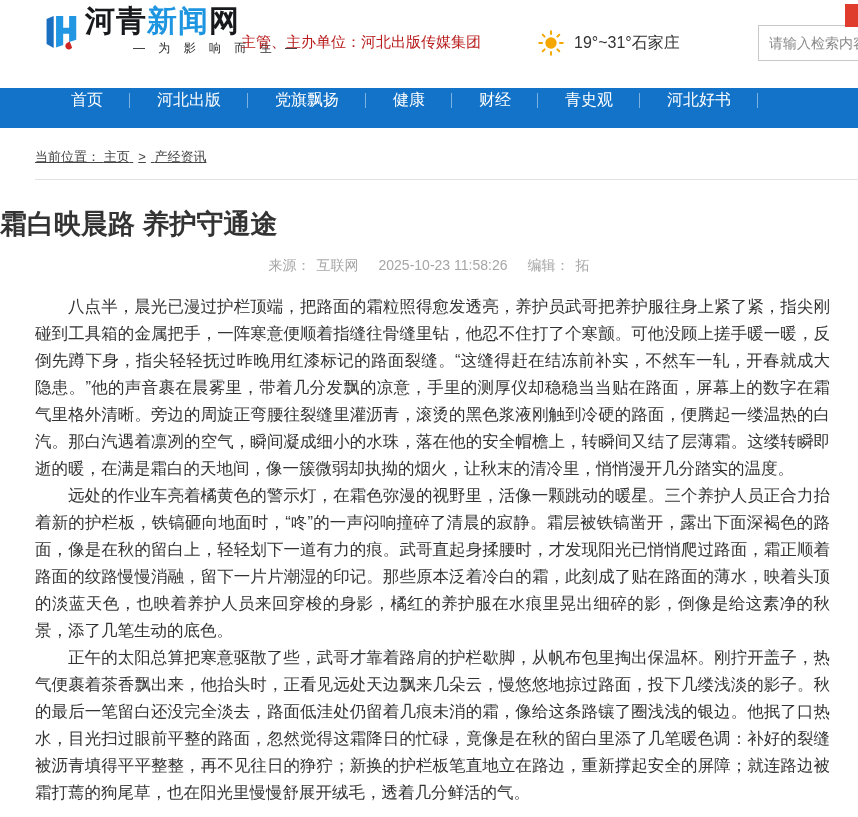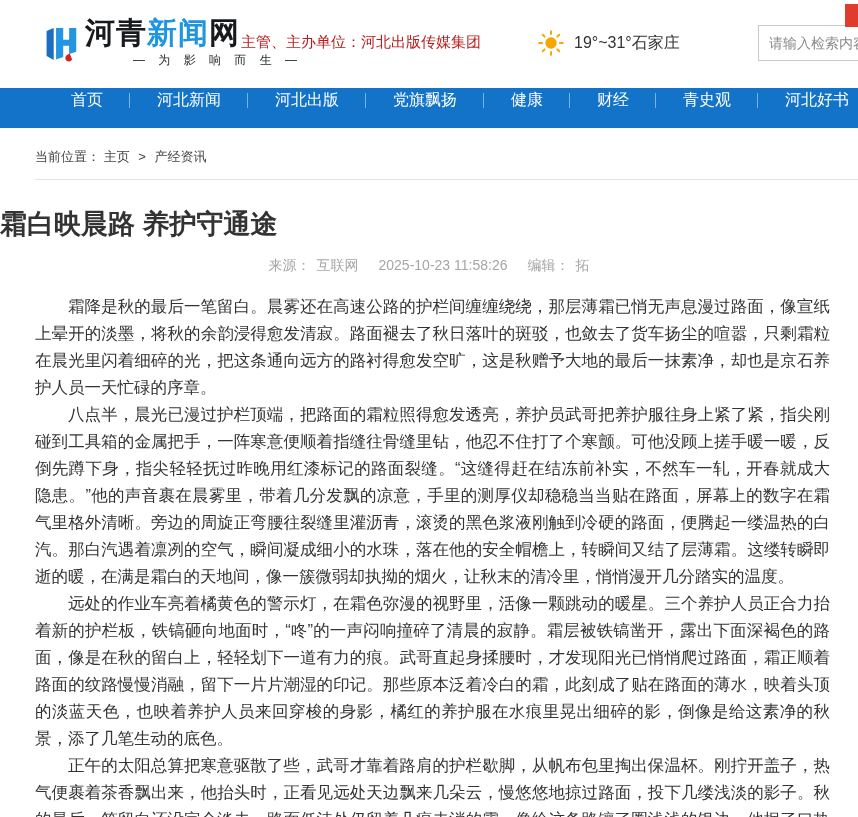--- a/index.html
+++ b/index.html
@@ -1,21 +1,21 @@
 <!DOCTYPE html>
 <html><head>
 <meta charset="utf-8">
 <style>
   * { box-sizing: border-box; margin: 0; padding: 0; }
   html, body { width: 858px; height: 817px; overflow: hidden; background: #fff;
     font-family: "Liberation Sans", "DejaVu Sans", sans-serif; }
 
   
   .header { position: relative; height: 88px; background: #fff; }
-  .logo { position: absolute; left: 43px; top: 18px; display: flex; cursor: pointer; justify-content: space-between; }
+  .logo { position: absolute; left: 43px; top: 6px; display: flex; cursor: pointer; justify-content: space-between; }
   .logo-icon { width: 38px; height: 52px; margin-right: 4px; }
   .logo-textwrap { display: flex; flex-direction: column; }
   .logo-title { font-size: 30px; font-weight: bold; letter-spacing: 1px; color: #17191c; line-height: 30px; }
   .logo-title .blue { color: #1e95e0; }
   .logo-tagline { font-size: 12px; color: #2a2a2a; letter-spacing: 5px; margin-top: 4px; white-space: nowrap; margin-left: 48px; }
   .sponsor { position: absolute; left: 241px; top: 33px; font-size: 15px; color: #b91c1c; }
   .weather { position: absolute; left: 538px; top: 30px; display: flex; align-items: center; }
   .sun { width: 26px; height: 26px; margin-right: 10px; }
   .weather-text { font-size: 16px; color: #333; }
   .search-box { position: absolute; left: 758px; top: 25px; width: 150px; height: 36px;
@@ -28,21 +28,21 @@
   
   .nav { height: 40px; background: #1273c8; }
   .nav ul { list-style: none; display: flex; height: 24px; align-items: center; padding-left: 44px; }
   .nav li { position: relative; padding: 0 27px; color: #fff; font-size: 16px; line-height: 40px;
     cursor: pointer; white-space: nowrap; }
   .nav li::after { content: ""; position: absolute; right: 0; top: 13px; width: 1px; height: 15px;
     background: rgba(255,255,255,0.45); }
 
   
   .breadcrumb { margin: 0 0 0 35px; padding: 20px 0 13px 0; font-size: 13px; color: #454545;
-    border-bottom: 1px solid #e2e2e2; width: 823px; }
+    border-bottom: 1px solid #e2e2e2; width: 823px; text-decoration: underline; }
   .breadcrumb a { color: #454545; text-decoration: none; cursor: pointer; }
   .breadcrumb .sep { margin: 0 5px; }
 
   
   .article-title { margin-top: 26px; font-size: 27px; font-weight: bold; color: #333; }
   .article-meta { margin-top: 15px; text-align: center; font-size: 14px; color: #a6a6a6; }
   .article-meta .gap-s { margin-left: 6px; }
   .article-meta .gap-l { margin-left: 20px; }
   .article-body { margin: 18px 28px 0 35px; }
   .article-body p { font-size: 16.5px; line-height: 27px; color: #333; text-align: justify;
@@ -87,21 +87,20 @@
   <div class="search-box">
     <input type="text" placeholder="请输入检索内容" style="">
   </div>
 
   <div class="corner-badge"></div>
 </div>
 
 <div class="nav">
   <ul>
       <li class="nav-item">首页</li>
-      <li class="nav-item">河北新闻</li>
       <li class="nav-item">河北出版</li>
       <li class="nav-item">党旗飘扬</li>
       <li class="nav-item">健康</li>
       <li class="nav-item">财经</li>
       <li class="nav-item">青史观</li>
       <li class="nav-item">河北好书</li>
     </ul>
 </div>
 
 <div class="breadcrumb">
@@ -111,17 +110,16 @@
   <a>产经资讯</a>
 </div>
 
 <h1 class="article-title">霜白映晨路 养护守通途</h1>
 
 <div class="article-meta">
   <span>来源：</span><span class="gap-s">互联网</span><span class="gap-l">2025-10-23 11:58:26</span><span class="gap-l">编辑：</span><span class="gap-s">拓</span>
 </div>
 
 <div class="article-body">
-    <p>霜降是秋的最后一笔留白。晨雾还在高速公路的护栏间缠缠绕绕，那层薄霜已悄无声息漫过路面，像宣纸上晕开的淡墨，将秋的余韵浸得愈发清寂。路面褪去了秋日落叶的斑驳，也敛去了货车扬尘的喧嚣，只剩霜粒在晨光里闪着细碎的光，把这条通向远方的路衬得愈发空旷，这是秋赠予大地的最后一抹素净，却也是京石养护人员一天忙碌的序章。</p>
     <p>八点半，晨光已漫过护栏顶端，把路面的霜粒照得愈发透亮，养护员武哥把养护服往身上紧了紧，指尖刚碰到工具箱的金属把手，一阵寒意便顺着指缝往骨缝里钻，他忍不住打了个寒颤。可他没顾上搓手暖一暖，反倒先蹲下身，指尖轻轻抚过昨晚用红漆标记的路面裂缝。“这缝得赶在结冻前补实，不然车一轧，开春就成大隐患。”他的声音裹在晨雾里，带着几分发飘的凉意，手里的测厚仪却稳稳当当贴在路面，屏幕上的数字在霜气里格外清晰。旁边的周旋正弯腰往裂缝里灌沥青，滚烫的黑色浆液刚触到冷硬的路面，便腾起一缕温热的白汽。那白汽遇着凛冽的空气，瞬间凝成细小的水珠，落在他的安全帽檐上，转瞬间又结了层薄霜。这缕转瞬即逝的暖，在满是霜白的天地间，像一簇微弱却执拗的烟火，让秋末的清冷里，悄悄漫开几分踏实的温度。</p>
     <p>远处的作业车亮着橘黄色的警示灯，在霜色弥漫的视野里，活像一颗跳动的暖星。三个养护人员正合力抬着新的护栏板，铁镐砸向地面时，“咚”的一声闷响撞碎了清晨的寂静。霜层被铁镐凿开，露出下面深褐色的路面，像是在秋的留白上，轻轻划下一道有力的痕。武哥直起身揉腰时，才发现阳光已悄悄爬过路面，霜正顺着路面的纹路慢慢消融，留下一片片潮湿的印记。那些原本泛着冷白的霜，此刻成了贴在路面的薄水，映着头顶的淡蓝天色，也映着养护人员来回穿梭的身影，橘红的养护服在水痕里晃出细碎的影，倒像是给这素净的秋景，添了几笔生动的底色。</p>
     <p>正午的太阳总算把寒意驱散了些，武哥才靠着路肩的护栏歇脚，从帆布包里掏出保温杯。刚拧开盖子，热气便裹着茶香飘出来，他抬头时，正看见远处天边飘来几朵云，慢悠悠地掠过路面，投下几缕浅淡的影子。秋的最后一笔留白还没完全淡去，路面低洼处仍留着几痕未消的霜，像给这条路镶了圈浅浅的银边。他抿了口热水，目光扫过眼前平整的路面，忽然觉得这霜降日的忙碌，竟像是在秋的留白里添了几笔暖色调：补好的裂缝被沥青填得平平整整，再不见往日的狰狞；新换的护栏板笔直地立在路边，重新撑起安全的屏障；就连路边被霜打蔫的狗尾草，也在阳光里慢慢舒展开绒毛，透着几分鲜活的气。</p>
   </div>
 
 </body></html>

